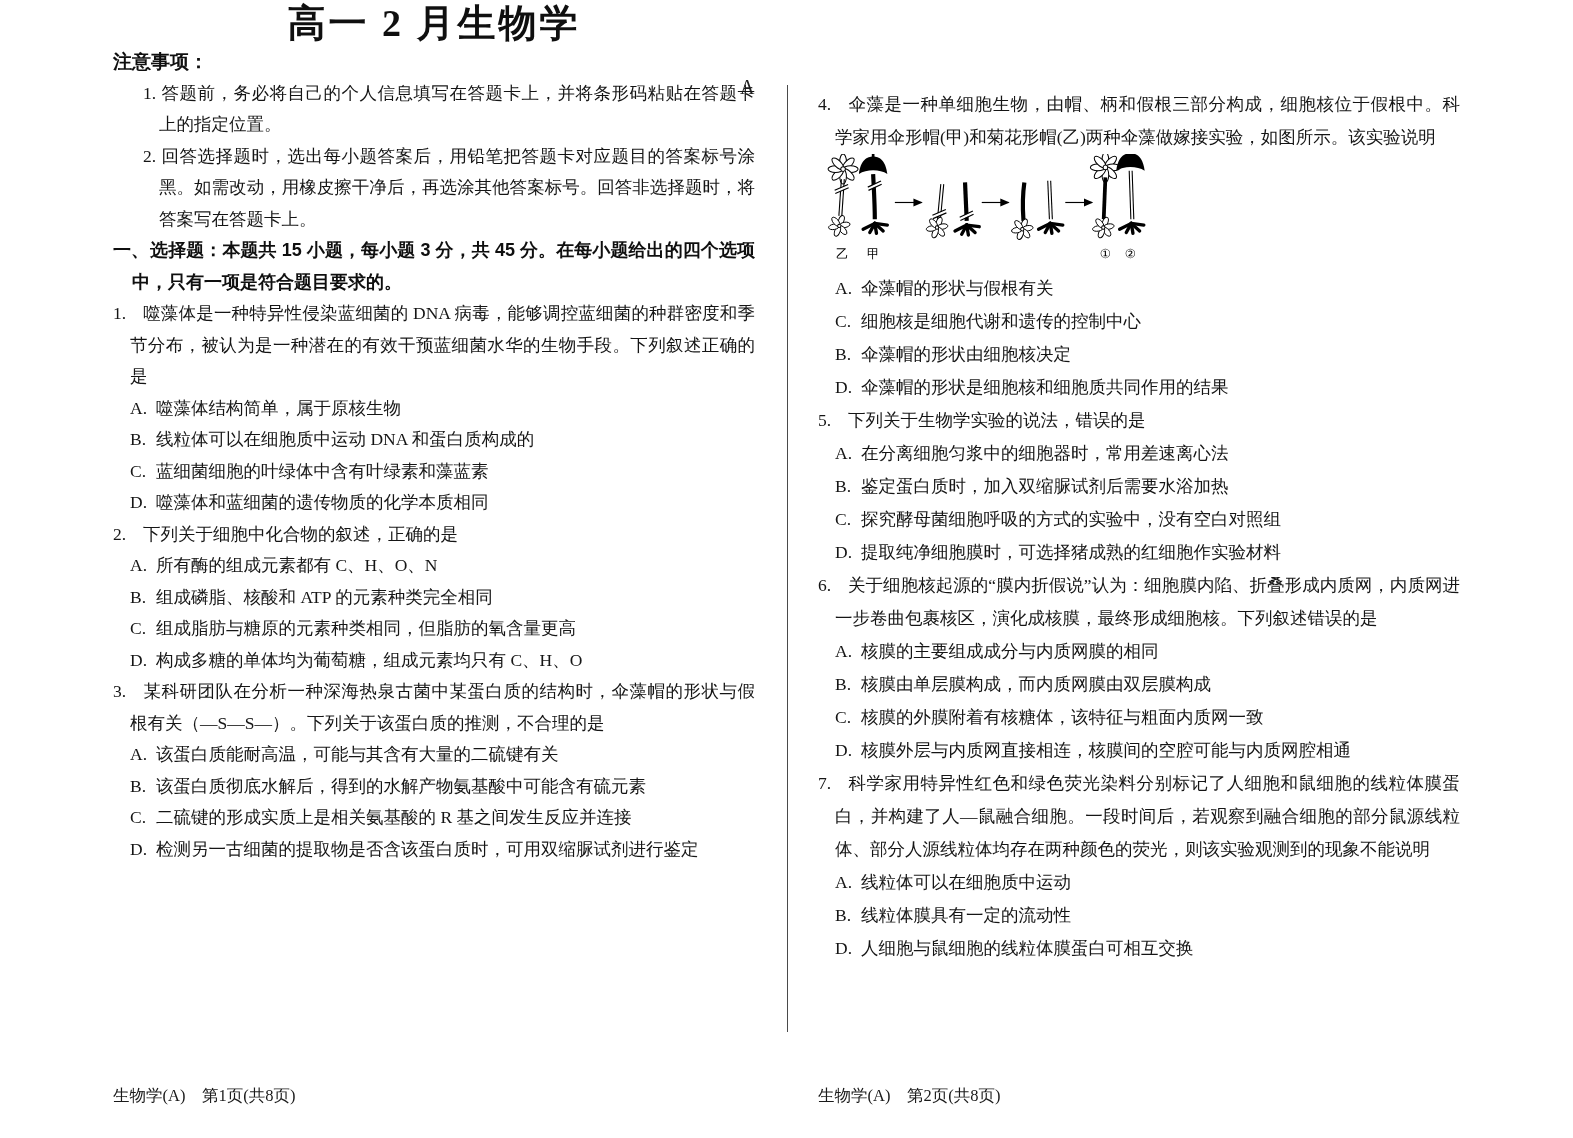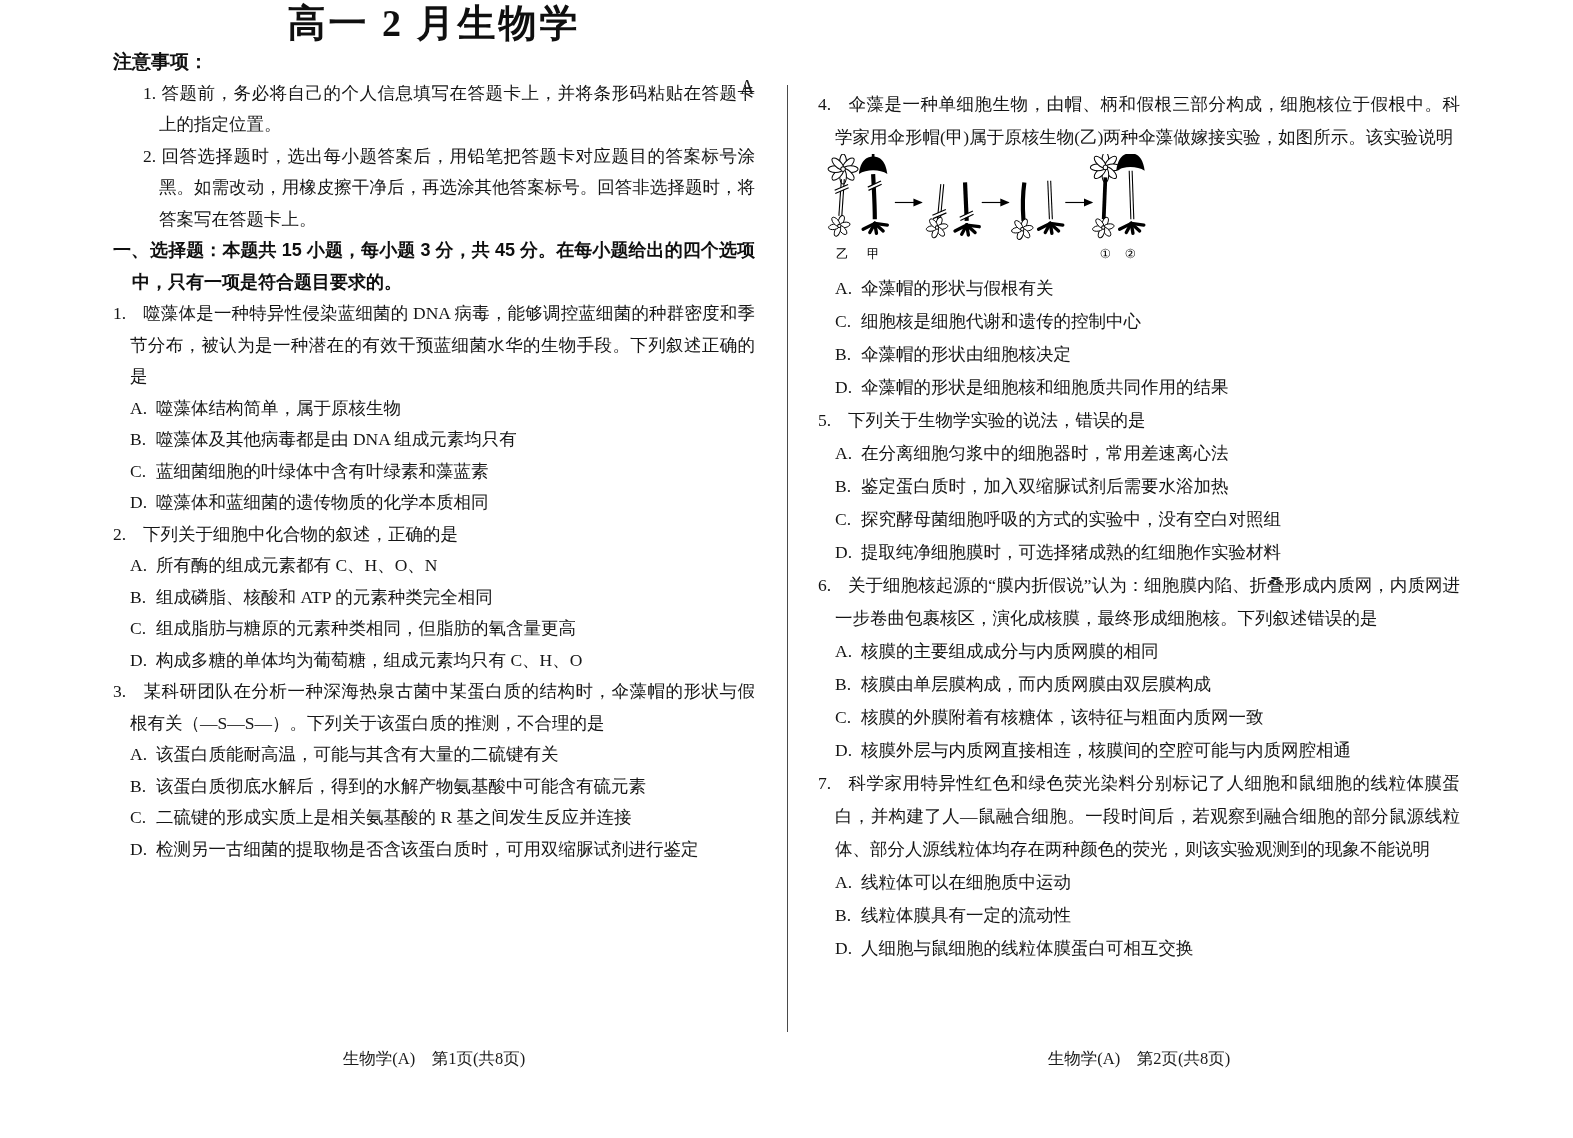--- a/index.html
+++ b/index.html
@@ -36,21 +36,21 @@
   .question { margin-top:6px; }
   .q-stem { padding-left:17px; text-indent:-17px; text-align:justify; }
   .q-num  { display:inline-block; width:30px; text-indent:0; }
   .q-option { padding-left:17px; text-align:justify; }
   .opt-label { display:inline-block; width:26px; }
 
   .figure-wrap { margin:16px auto 18px; width:330px; text-align:center; }
   .fig-label { font-size:15px; font-family:"Liberation Serif","DejaVu Serif",serif; }
 
   .footer {
-    position:absolute; top:1048px; width:642px; text-align:center;
+    position:absolute; top:1085px; width:642px; text-align:left;
     font-size:16.5px; color:#1a1a1a;
   }
   .footer-left { left:113px; } .footer-right { left:818px; }
 
   svg .wline { stroke:#000; stroke-width:1.3; fill:none; }
   svg .bstalk { stroke:#000; fill:none; }
   svg text { fill:#000; }
 </style>
 </head>
 <body>
@@ -64,21 +64,21 @@
 
     <div class="notice-heading">注意事项：</div>
     <div class="notice-item"><span class="n-num">1.</span><span>答题前，务必将自己的个人信息填写在答题卡上，并将条形码粘贴在答题卡上的指定位置。</span></div>
     <div class="notice-item"><span class="n-num">2.</span><span>回答选择题时，选出每小题答案后，用铅笔把答题卡对应题目的答案标号涂黑。如需改动，用橡皮擦干净后，再选涂其他答案标号。回答非选择题时，将答案写在答题卡上。</span></div>
 
     <div class="section-heading"><span class="sec-num">一、</span><span>选择题：本题共 15 小题，每小题 3 分，共 45 分。在每小题给出的四个选项中，只有一项是符合题目要求的。</span></div>
 
     <div class="question">
       <div class="q-stem"><span class="q-num">1.</span><span>噬藻体是一种特异性侵染蓝细菌的 DNA 病毒，能够调控蓝细菌的种群密度和季节分布，被认为是一种潜在的有效干预蓝细菌水华的生物手段。下列叙述正确的是</span></div>
       <div class="q-option"><span class="opt-label">A.</span><span>噬藻体结构简单，属于原核生物</span></div>
-      <div class="q-option"><span class="opt-label">B.</span><span>噬藻体及其他病毒都是由 DNA 组成元素均只有</span></div>
+      <div class="q-option"><span class="opt-label">B.</span><span>线粒体可以在细胞质中运动 DNA 和蛋白质构成的</span></div>
       <div class="q-option"><span class="opt-label">C.</span><span>蓝细菌细胞的叶绿体中含有叶绿素和藻蓝素</span></div>
       <div class="q-option"><span class="opt-label">D.</span><span>噬藻体和蓝细菌的遗传物质的化学本质相同</span></div>
     </div>
 
     <div class="question">
       <div class="q-stem"><span class="q-num">2.</span><span>下列关于细胞中化合物的叙述，正确的是</span></div>
       <div class="q-option"><span class="opt-label">A.</span><span>所有酶的组成元素都有 C、H、O、N</span></div>
       <div class="q-option"><span class="opt-label">B.</span><span>组成磷脂、核酸和 ATP 的元素种类完全相同</span></div>
       <div class="q-option"><span class="opt-label">C.</span><span>组成脂肪与糖原的元素种类相同，但脂肪的氧含量更高</span></div>
       <div class="q-option"><span class="opt-label">D.</span><span>构成多糖的单体均为葡萄糖，组成元素均只有 C、H、O</span></div>
@@ -89,21 +89,21 @@
       <div class="q-option"><span class="opt-label">A.</span><span>该蛋白质能耐高温，可能与其含有大量的二硫键有关</span></div>
       <div class="q-option"><span class="opt-label">B.</span><span>该蛋白质彻底水解后，得到的水解产物氨基酸中可能含有硫元素</span></div>
       <div class="q-option"><span class="opt-label">C.</span><span>二硫键的形成实质上是相关氨基酸的 R 基之间发生反应并连接</span></div>
       <div class="q-option"><span class="opt-label">D.</span><span>检测另一古细菌的提取物是否含该蛋白质时，可用双缩脲试剂进行鉴定</span></div>
     </div>
   </div>
 
   <div class="col col-right">
 
     <div class="question" style="margin-top:0">
-      <div class="q-stem"><span class="q-num">4.</span><span>伞藻是一种单细胞生物，由帽、柄和假根三部分构成，细胞核位于假根中。科学家用伞形帽(甲)属于原核生物(乙)两种伞藻做嫁接实验，如图所示。该实验说明</span></div>
+      <div class="q-stem"><span class="q-num">4.</span><span>伞藻是一种单细胞生物，由帽、柄和假根三部分构成，细胞核位于假根中。科学家用伞形帽(甲)和菊花形帽(乙)两种伞藻做嫁接实验，如图所示。该实验说明</span></div>
 
       <div class="figure-wrap">
         <svg width="330" height="107" viewBox="0 0 395 128" xmlns="http://www.w3.org/2000/svg">
           <defs>
             <g id="fcap" stroke="#000" stroke-width="1.2" fill="#fff">
               <ellipse cx="0" cy="-9" rx="4" ry="9"></ellipse>
               <ellipse cx="0" cy="-9" rx="4" ry="9" transform="rotate(45)"></ellipse>
               <ellipse cx="0" cy="-9" rx="4" ry="9" transform="rotate(90)"></ellipse>
               <ellipse cx="0" cy="-9" rx="4" ry="9" transform="rotate(135)"></ellipse>
               <ellipse cx="0" cy="-9" rx="4" ry="9" transform="rotate(180)"></ellipse>

